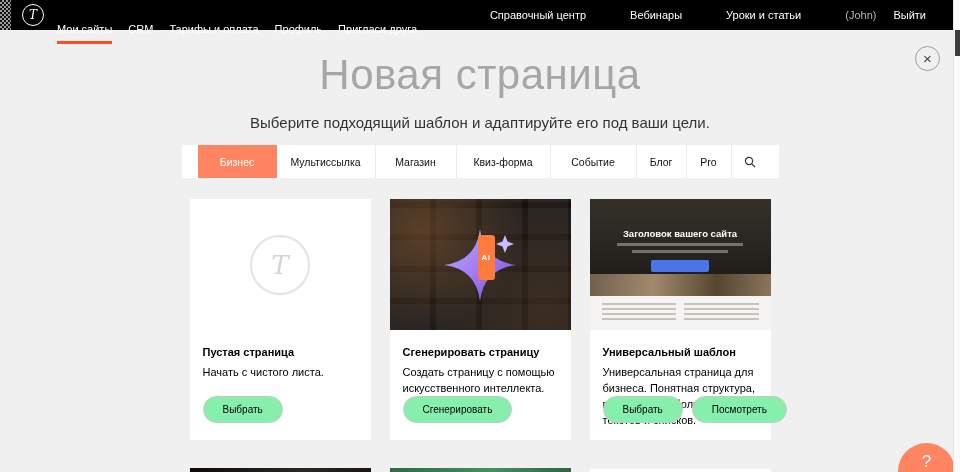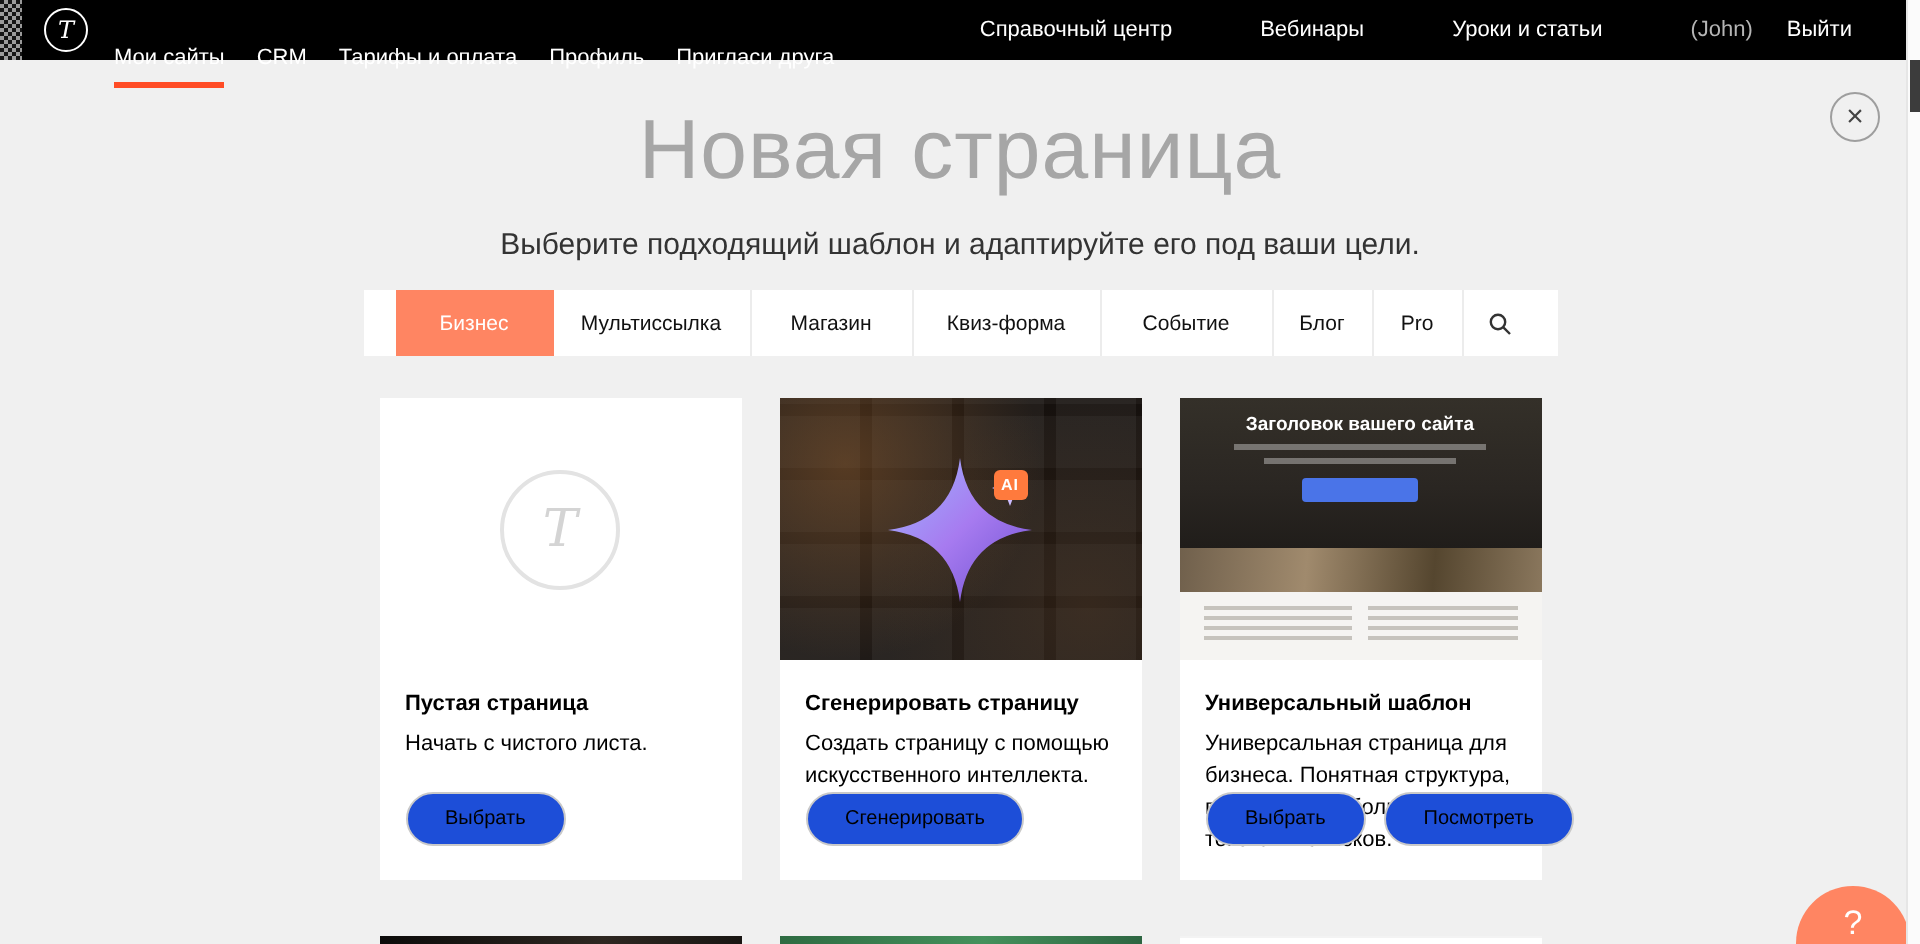--- a/index.html
+++ b/index.html
@@ -170,21 +170,21 @@
     font-size: 11px;
     line-height: 1.45;
     color: #000;
   }
   .card-actions {
     position: absolute;
     left: 13px; bottom: 17px;
     display: flex; gap: 9px;
   }
   .btn {
-    background: #1d4ed8;
+    background: #86efac;
     border: 1px solid #c9c9c9;
     border-radius: 16px;
     height: 27px;
     padding: 0 19px;
     font-size: 10px;
     color: #000;
     cursor: pointer;
     font-family: inherit;
     white-space: nowrap;
   }
@@ -217,37 +217,37 @@
       repeating-linear-gradient(90deg, rgba(255,255,255,0.05) 0 40px, rgba(255,255,255,0) 40px 46px),
       repeating-linear-gradient(0deg, rgba(255,255,255,0.04) 0 26px, rgba(255,255,255,0) 26px 32px);
   }
   .ai-star {
     position: absolute;
     left: 50%; top: 50%;
     transform: translate(-50%, -50%);
   }
   .ai-badge {
     position: absolute;
-    left: 107px; top: 36px;
+    left: 88px; top: 36px;
     background: #ff7a3d;
     color: #fff;
     font-size: 8px;
     font-weight: bold;
-    padding: 3px 4px;
+    padding: 18px 4px;
     border-radius: 3px;
     letter-spacing: 0.5px;
   }
 
   
   .pu-dark {
     height: 75px;
     background: linear-gradient(180deg, #343029 0%, #2a2622 60%, #201d1a 100%);
     text-align: center;
   }
-  .pu-title { padding-top: 8px; font-size: 9.5px; font-weight: bold; color: #fff; }
+  .pu-title { padding-top: 29px; font-size: 9.5px; font-weight: bold; color: #fff; }
   .pu-line { height: 3px; background: rgba(255,255,255,0.35); margin: 4px auto 0; }
   .pu-line.l1 { width: 126px; }
   .pu-line.l2 { width: 96px; }
   .pu-btn { width: 58px; height: 12px; background: #4a74e8; border-radius: 2px; margin: 7px auto 0; }
   .pu-photo {
     height: 22px;
     background: linear-gradient(95deg, #70604c, #a08a6d 35%, #55462f 70%, #8a775d);
   }
   .pu-light {
     height: 34px;

